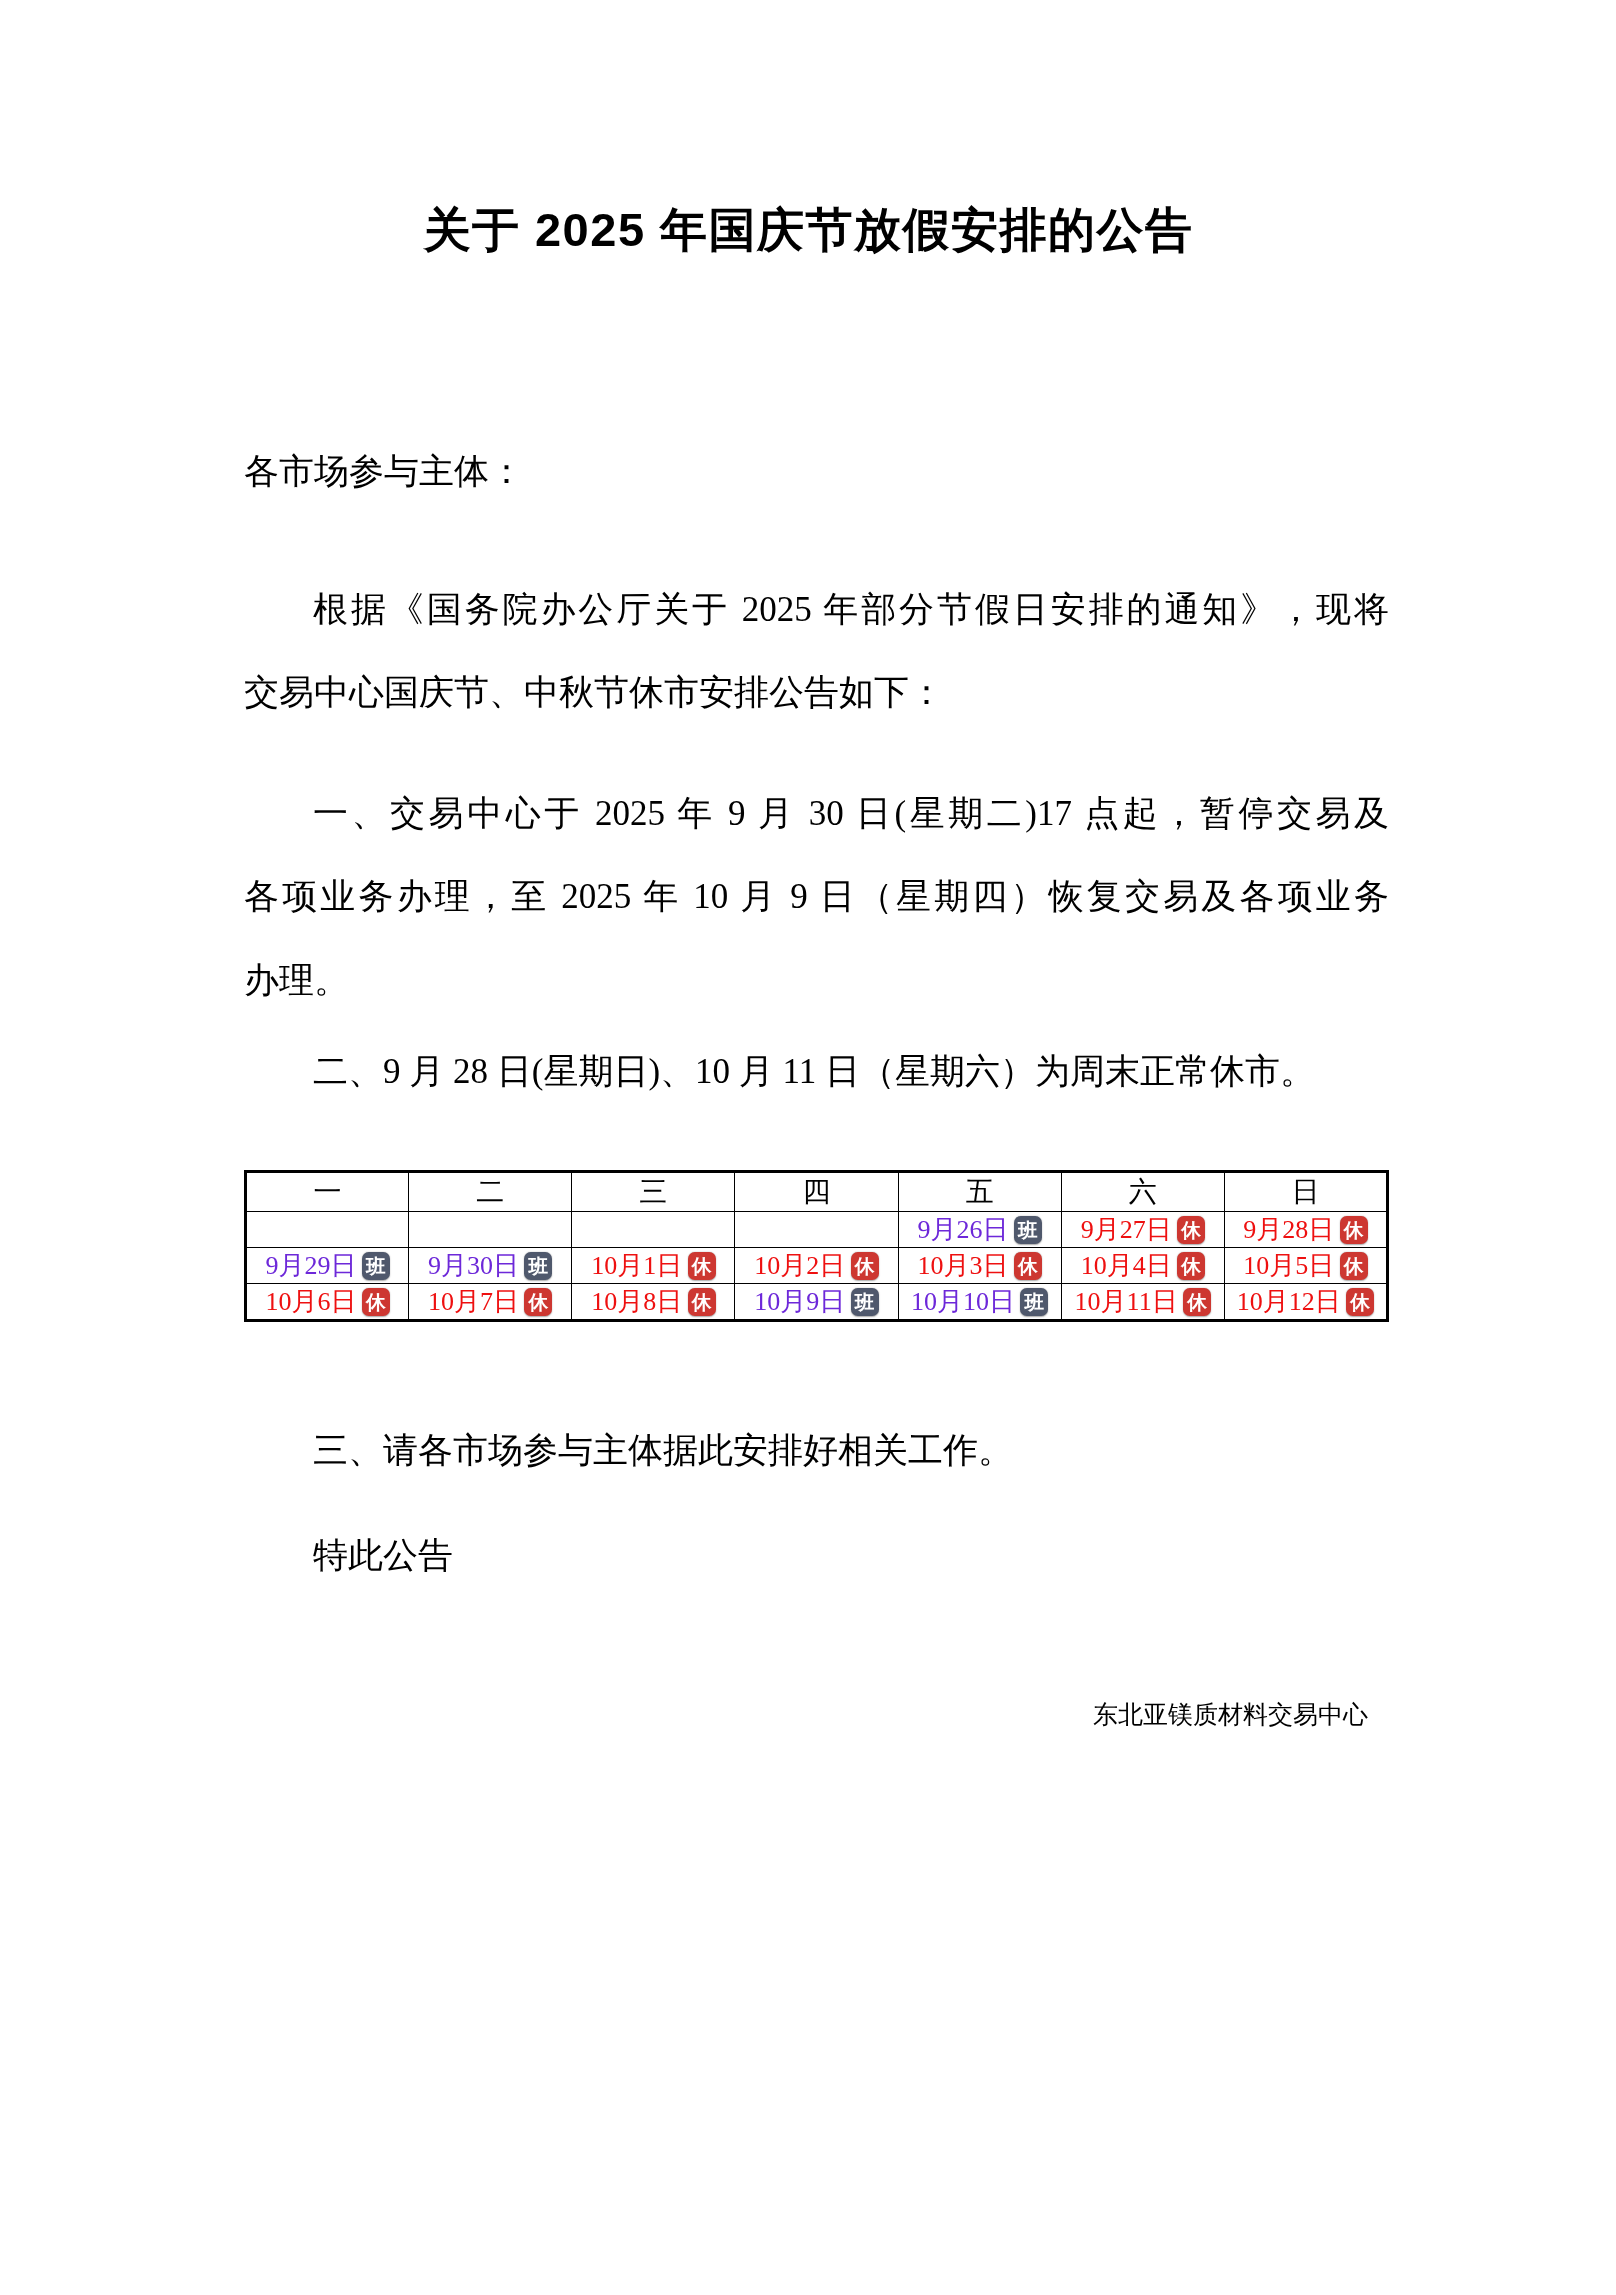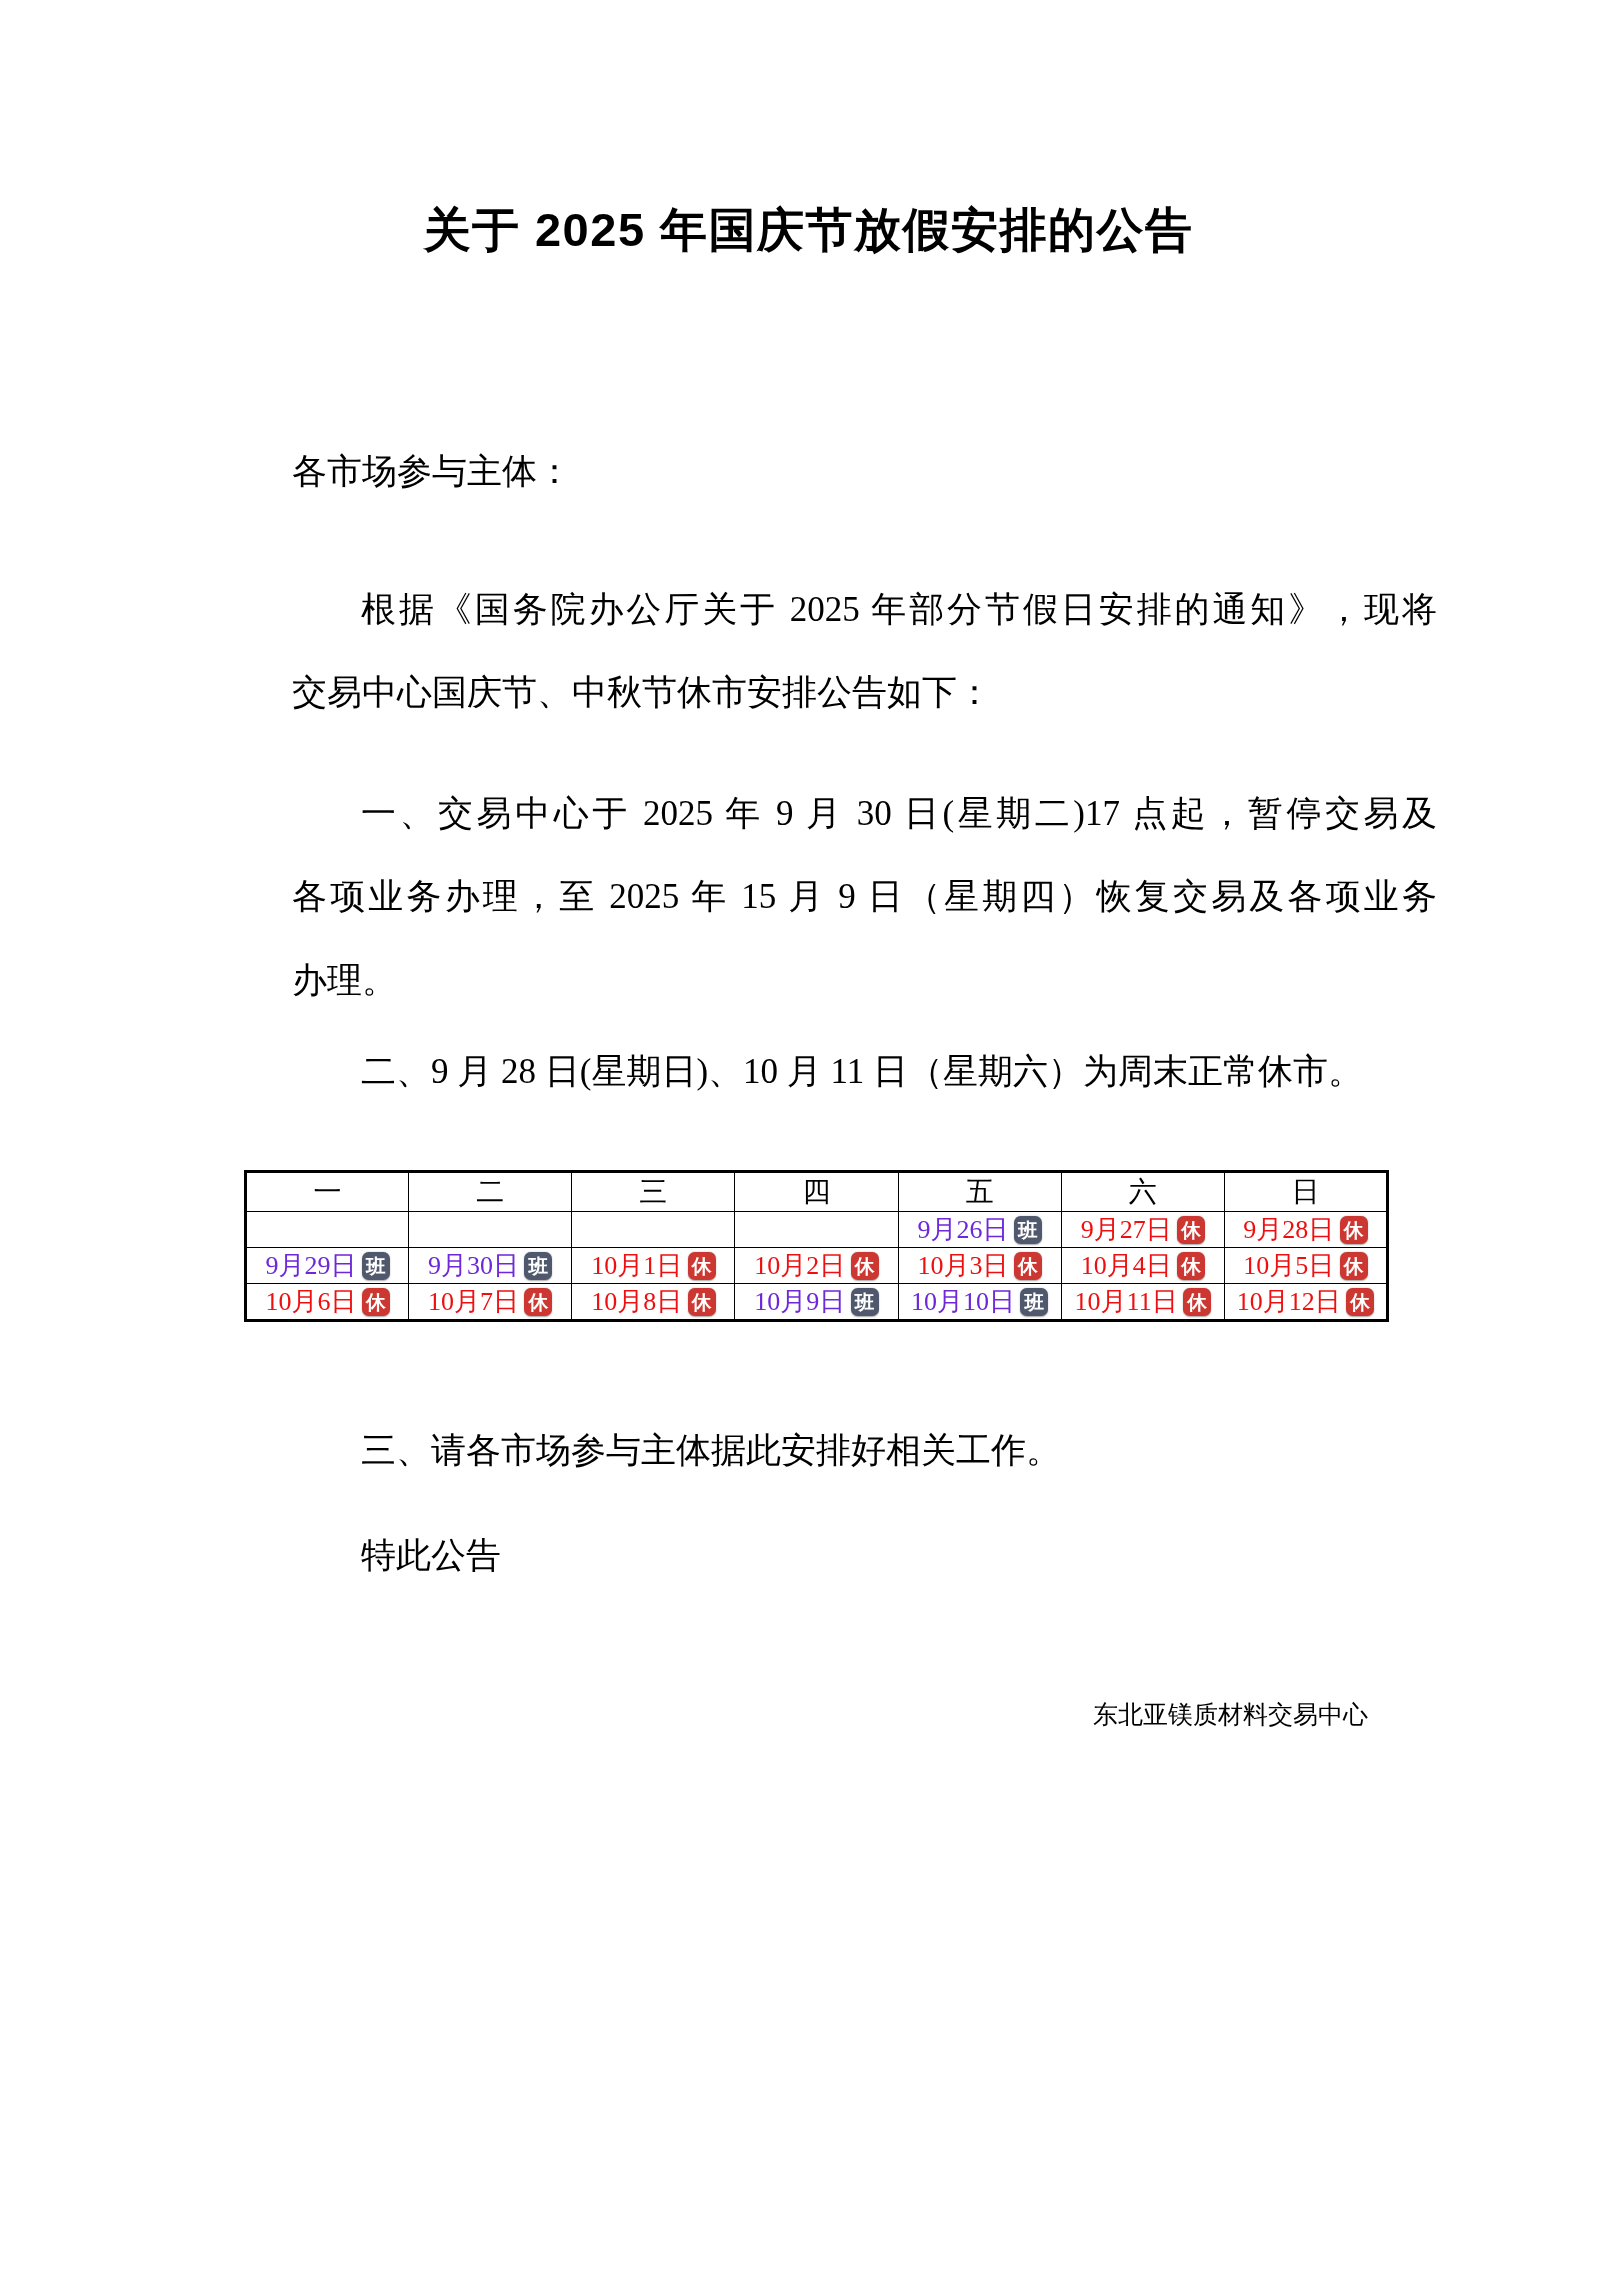--- a/index.html
+++ b/index.html
@@ -23,21 +23,20 @@
     letter-spacing: 1.5px;
     white-space: nowrap;
   }
   .line {
     position: absolute;
     left: 244px;
     width: 1145px;
     font-size: 35px;
     line-height: 41px;
     white-space: nowrap;
-    margin-left: 48px;
   }
   .indent { text-indent: 69px; }
   .fill {
     text-align: justify;
     text-align-last: justify;
   }
   .cal-table-wrap {
     position: absolute;
     top: 1170px; left: 244px; width: 1145px;
   }
@@ -94,21 +93,21 @@
 <div class="page">
 
   <div class="doc-title">关于 2025 年国庆节放假安排的公告</div>
 
   <div class="line" style="top:451px">各市场参与主体：</div>
 
   <div class="line indent fill" style="top:589px">根据《国务院办公厅关于 2025 年部分节假日安排的通知》，现将</div>
   <div class="line" style="top:672px">交易中心国庆节、中秋节休市安排公告如下：</div>
 
   <div class="line indent fill" style="top:793px">一、交易中心于 2025 年 9 月 30 日(星期二)17 点起，暂停交易及</div>
-  <div class="line fill" style="top:876px">各项业务办理，至 2025 年 15 月 9 日（星期四）恢复交易及各项业务</div>
+  <div class="line fill" style="top:876px">各项业务办理，至 2025 年 10 月 9 日（星期四）恢复交易及各项业务</div>
   <div class="line" style="top:960px">办理。</div>
 
   <div class="line indent" style="top:1051px">二、9 月 28 日(星期日)、10 月 11 日（星期六）为周末正常休市。</div>
 
   <div class="cal-table-wrap">
     <table class="cal">
       <thead>
         <tr>
           <th>一</th>
           <th>二</th>

